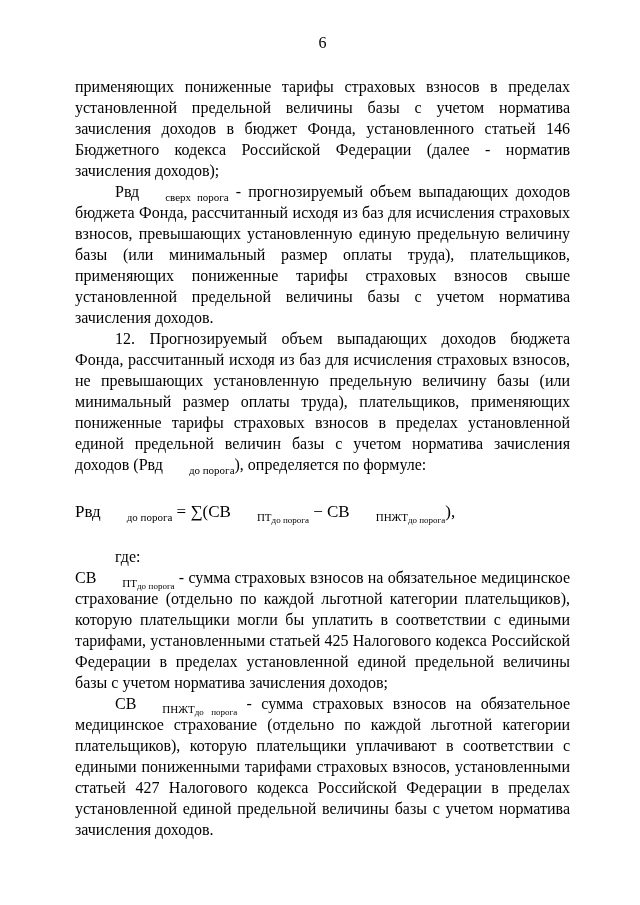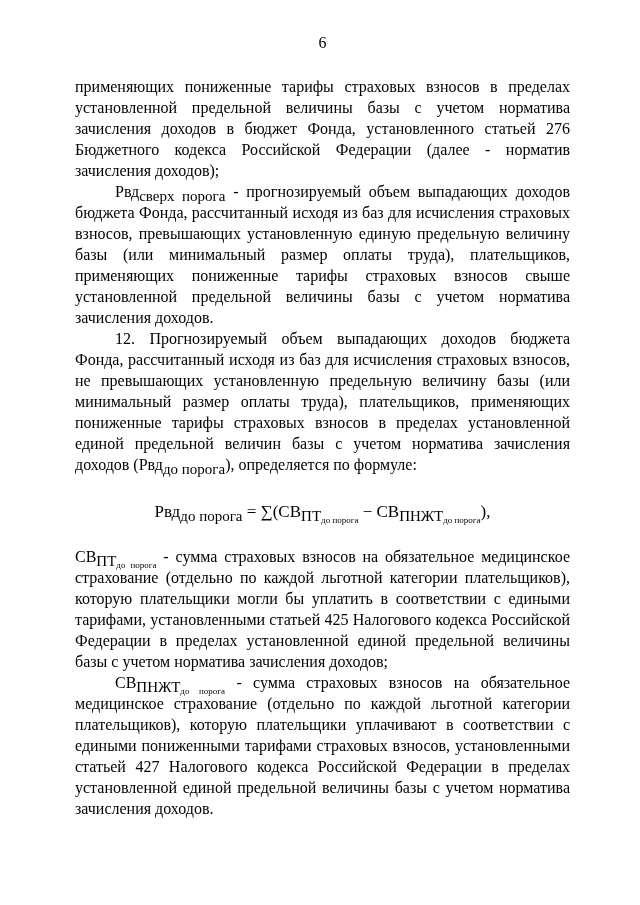--- a/index.html
+++ b/index.html
@@ -30,43 +30,44 @@
   .doc-body .block {
     font-size: 16px;
     line-height: 21px;
     text-align: justify;
     margin: 0;
   }
   .doc-body .block.indent {
     text-indent: 40px;
   }
   .doc-body .block.formula {
-    text-align: center;
     text-indent: 0;
     margin: 26px 0 24px 0;
     font-size: 17px;
   }
   .sub1 {
-    font-size: 15px;
+    font-size: 11px;
     vertical-align: -4px;
     line-height: 0;
+    margin-left: 26px;
   }
   .sub2 {
     font-size: 9px;
     vertical-align: -6px;
     line-height: 0;
   }
   .run { line-height: inherit; }
 </style>
 </head>
 <body>
 
 <div class="page">
   <div class="page-number">6</div>
   <div class="doc-body">
-      <div class="block"><span class="run">применяющих пониженные тарифы страховых взносов в пределах установленной предельной величины базы с учетом норматива зачисления доходов в бюджет Фонда, установленного статьей 276 Бюджетного кодекса Российской Федерации (далее - норматив зачисления доходов);</span></div>
+      <div class="block"><span class="run">применяющих пониженные тарифы страховых взносов в пределах установленной предельной величины базы с учетом норматива зачисления доходов в бюджет Фонда, установленного статьей 146 Бюджетного кодекса Российской Федерации (далее - норматив зачисления доходов);</span></div>
       <div class="block indent"><span class="run">Рвд</span><span class="sub1">сверх порога</span><span class="run"> - прогнозируемый объем выпадающих доходов бюджета Фонда, рассчитанный исходя из баз для исчисления страховых взносов, превышающих установленную единую предельную величину базы (или минимальный размер оплаты труда), плательщиков, применяющих пониженные тарифы страховых взносов свыше установленной предельной величины базы с учетом норматива зачисления доходов.</span></div>
       <div class="block indent"><span class="run">12. Прогнозируемый объем выпадающих доходов бюджета Фонда, рассчитанный исходя из баз для исчисления страховых взносов, не превышающих установленную предельную величину базы (или минимальный размер оплаты труда), плательщиков, применяющих пониженные тарифы страховых взносов в пределах установленной единой предельной величин базы с учетом норматива зачисления доходов (Рвд</span><span class="sub1">до порога</span><span class="run">), определяется по формуле:</span></div>
       <div class="block formula"><span class="run">Рвд</span><span class="sub1">до порога</span><span class="run"> = ∑(СВ</span><span class="sub1">ПТ</span><span class="sub2">до порога</span><span class="run"> − СВ</span><span class="sub1">ПНЖТ</span><span class="sub2">до порога</span><span class="run">),</span></div>
+      <div class="block indent"><span class="run">где:</span></div>
       <div class="block"><span class="run">СВ</span><span class="sub1">ПТ</span><span class="sub2">до порога</span><span class="run"> - сумма страховых взносов на обязательное медицинское страхование (отдельно по каждой льготной категории плательщиков), которую плательщики могли бы уплатить в соответствии с едиными тарифами, установленными статьей 425 Налогового кодекса Российской Федерации в пределах установленной единой предельной величины базы с учетом норматива зачисления доходов;</span></div>
       <div class="block indent"><span class="run">СВ</span><span class="sub1">ПНЖТ</span><span class="sub2">до порога</span><span class="run"> - сумма страховых взносов на обязательное медицинское страхование (отдельно по каждой льготной категории плательщиков), которую плательщики уплачивают в соответствии с едиными пониженными тарифами страховых взносов, установленными статьей 427 Налогового кодекса Российской Федерации в пределах установленной единой предельной величины базы с учетом норматива зачисления доходов.</span></div>
     </div>
 </div>
 
 </body></html>

